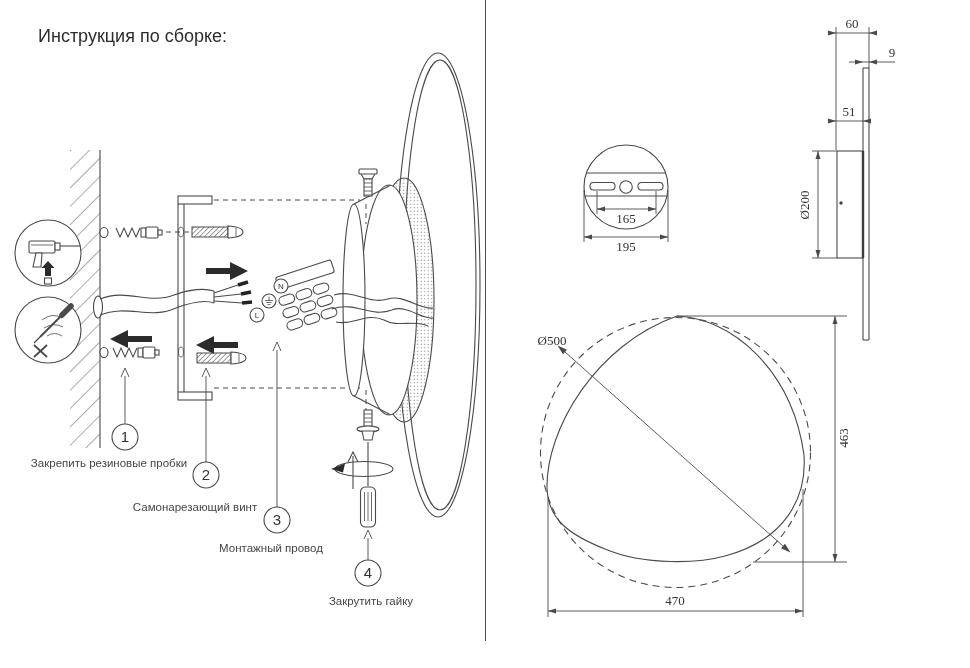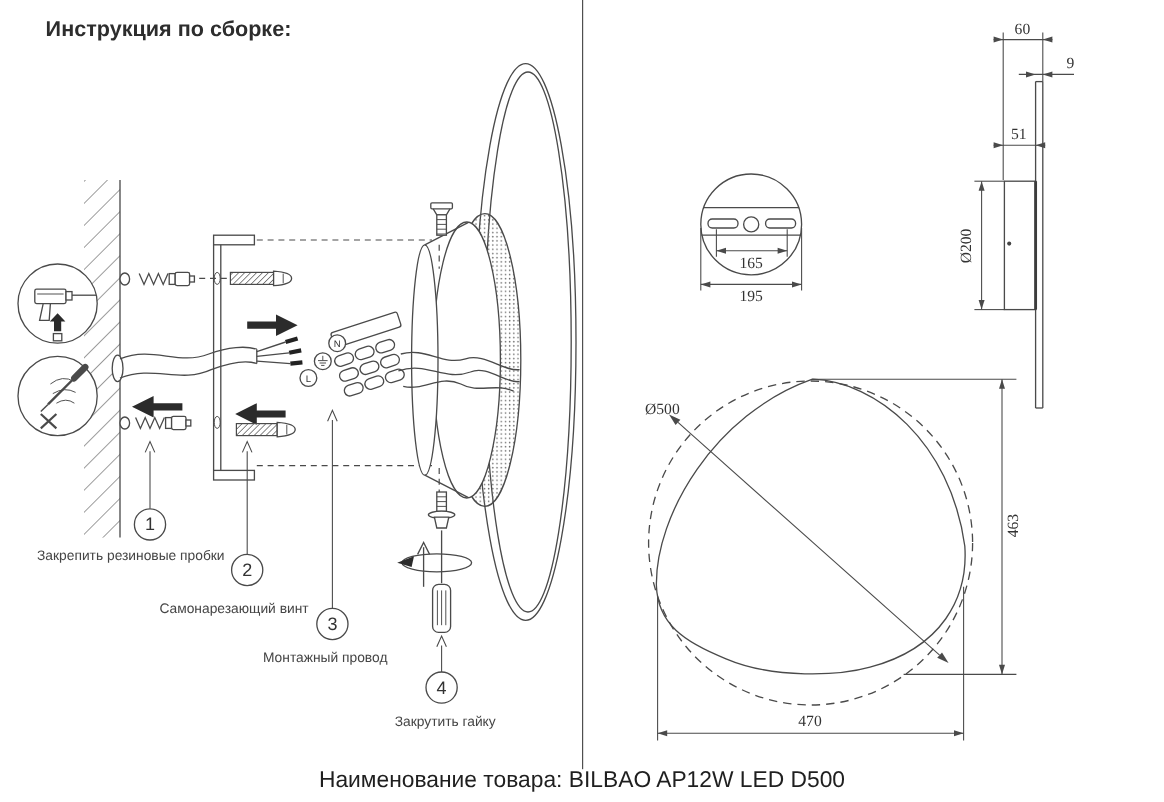--- a/index.html
+++ b/index.html
@@ -1,18 +1,18 @@
 <!DOCTYPE html>
 <html><head>
 <meta charset="utf-8">
 <style>
   html,body{margin:0;padding:0;background:#fff;}
   .stage{position:relative;width:970px;height:668px;background:#ffffff;overflow:hidden;
          font-family:"Liberation Sans",sans-serif;}
-  .panel-title{position:absolute;top:14px;font-size:18px;color:#2d2d2d;font-weight:700;text-align:right;}
+  .panel-title{position:absolute;top:26px;font-size:18px;color:#2d2d2d;font-weight:400;text-align:right;}
   .panel-title.left{left:38px;}
   .panel-title.right{left:497px;}
   .divider{position:absolute;left:485px;top:0;width:1px;height:641px;background:#4f4f4f;}
   .footer{position:absolute;left:0;right:0;top:640px;text-align:center;font-size:19px;color:#1f1f1f;}
   svg{position:absolute;top:0;}
   #leftsvg{left:0;}
   #rightsvg{left:485px;}
   .ln{stroke:#4a4a4a;stroke-width:1.1;fill:none;}
   .lnw{stroke:#4a4a4a;stroke-width:1.1;fill:#ffffff;}
   .thin{stroke:#4a4a4a;stroke-width:0.8;fill:none;}
@@ -341,14 +341,13 @@
         <line class="dim" x1="63" y1="498" x2="63" y2="617"></line>
         <line class="dim" x1="318" y1="489" x2="318" y2="617"></line>
         <line class="dim" x1="63" y1="611" x2="318" y2="611"></line>
         <polygon class="arr" points="63,611 71,608.5 71,613.5"></polygon>
         <polygon class="arr" points="318,611 310,608.5 310,613.5"></polygon>
         <text class="dimtxt" x="190" y="605" text-anchor="middle">470</text>
       </g>
     </g>
   </svg>
 
-  <div class="footer">Наименование товара: BILBAO AP12W LED D500</div>
 </div>
 
 </body></html>

